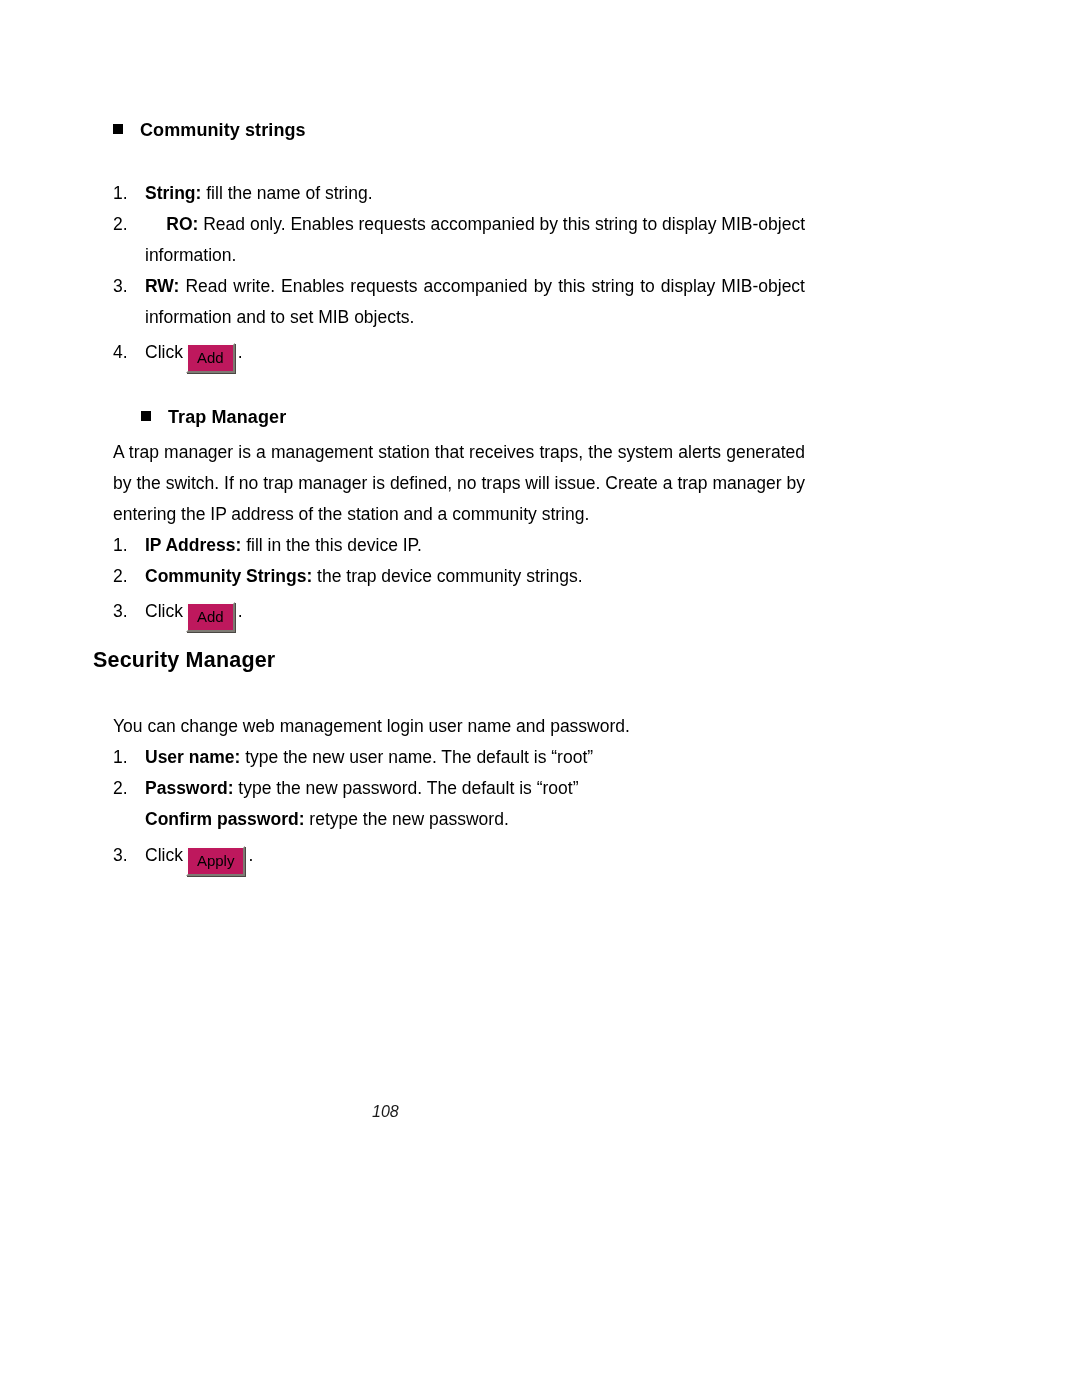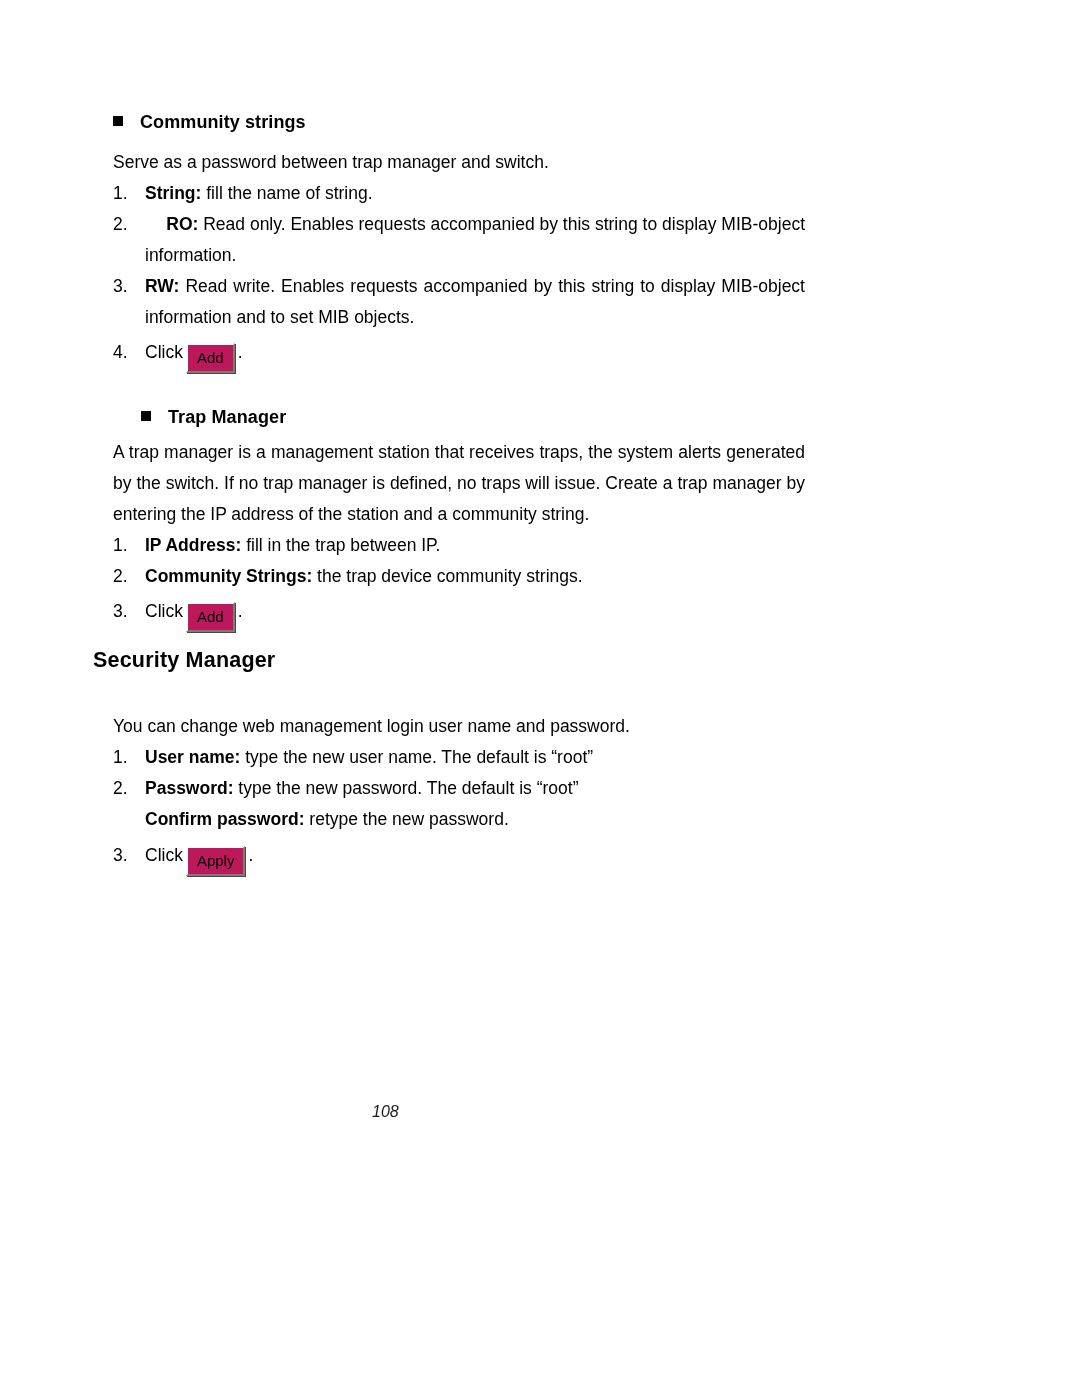--- a/index.html
+++ b/index.html
@@ -104,26 +104,25 @@
     position: absolute;
     font-size: 16px;
     color: #1a1a1a;
   }
 </style>
 </head>
 <body>
 
 <div class="page">
 
-  <div class="bullet-head" style="top:112px;">
+  <div class="bullet-head" style="top:120px;">
     <span class="bullet-sq"></span>
     <span>Community strings</span>
   </div>
 
-  <div class="para" style="top:147px; left:113px; width:700px;">Serve as a password between trap manager and switch.</div>
 
   <div class="li" style="top:178px; left:113px; width:700px;">
     <span class="li-num">1.</span>
     <span class="li-body nojust"><b>String:</b><span> fill the name of string.</span></span>
   </div>
 
   <div class="li" style="top:209px; left:113px; width:692px;">
     <span class="li-num">2.</span>
     <span class="li-body nojust"><b>RO:</b><span> Read only. Enables requests accompanied by this string to display MIB-object information.</span></span>
   </div>
@@ -140,21 +139,21 @@
 
   <div class="bullet-head" style="top:407px;padding-left:28px;">
     <span class="bullet-sq"></span>
     <span>Trap Manager</span>
   </div>
 
   <div class="para justify" style="top:437px; left:113px; width:692px;">A trap manager is a management station that receives traps, the system alerts generated by the switch. If no trap manager is defined, no traps will issue. Create a trap manager by entering the IP address of the station and a community string.</div>
 
   <div class="li" style="top:530px; left:113px; width:700px;">
     <span class="li-num">1.</span>
-    <span class="li-body nojust"><b>IP Address:</b><span> fill in the trap between IP.</span></span>
+    <span class="li-body nojust"><b>IP Address:</b><span> fill in the this device IP.</span></span>
   </div>
 
   <div class="li" style="top:561px; left:113px; width:700px;">
     <span class="li-num">2.</span>
     <span class="li-body nojust"><b>Community Strings:</b><span> the trap device community strings.</span></span>
   </div>
 
   <div class="li" style="top:596px; left:113px; width:700px;">
     <span class="li-num">3.</span>
     <span class="li-body nojust"><span>Click</span><span class="btn-wrap"><span class="btn3d">Add</span></span><span>.</span></span>

